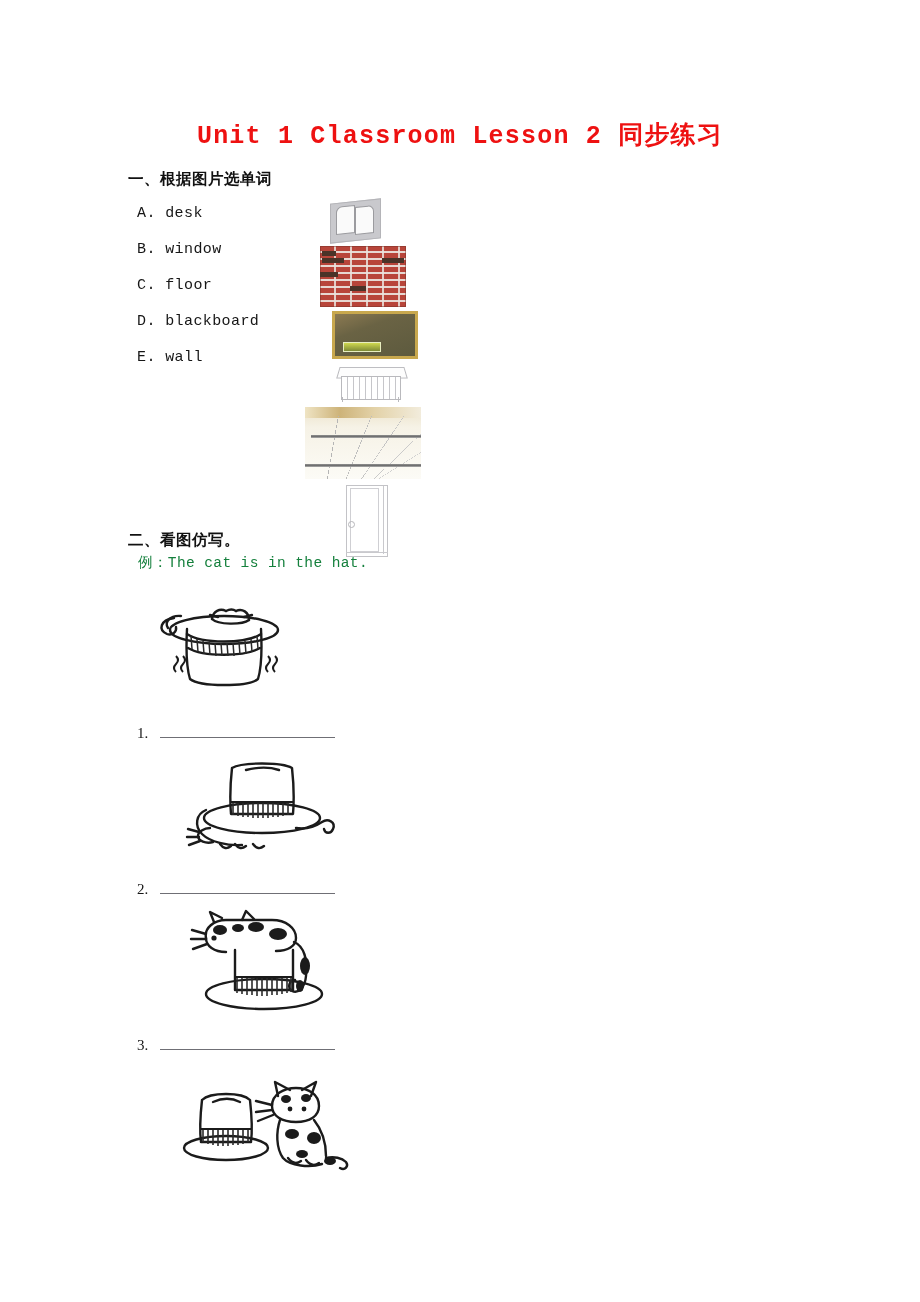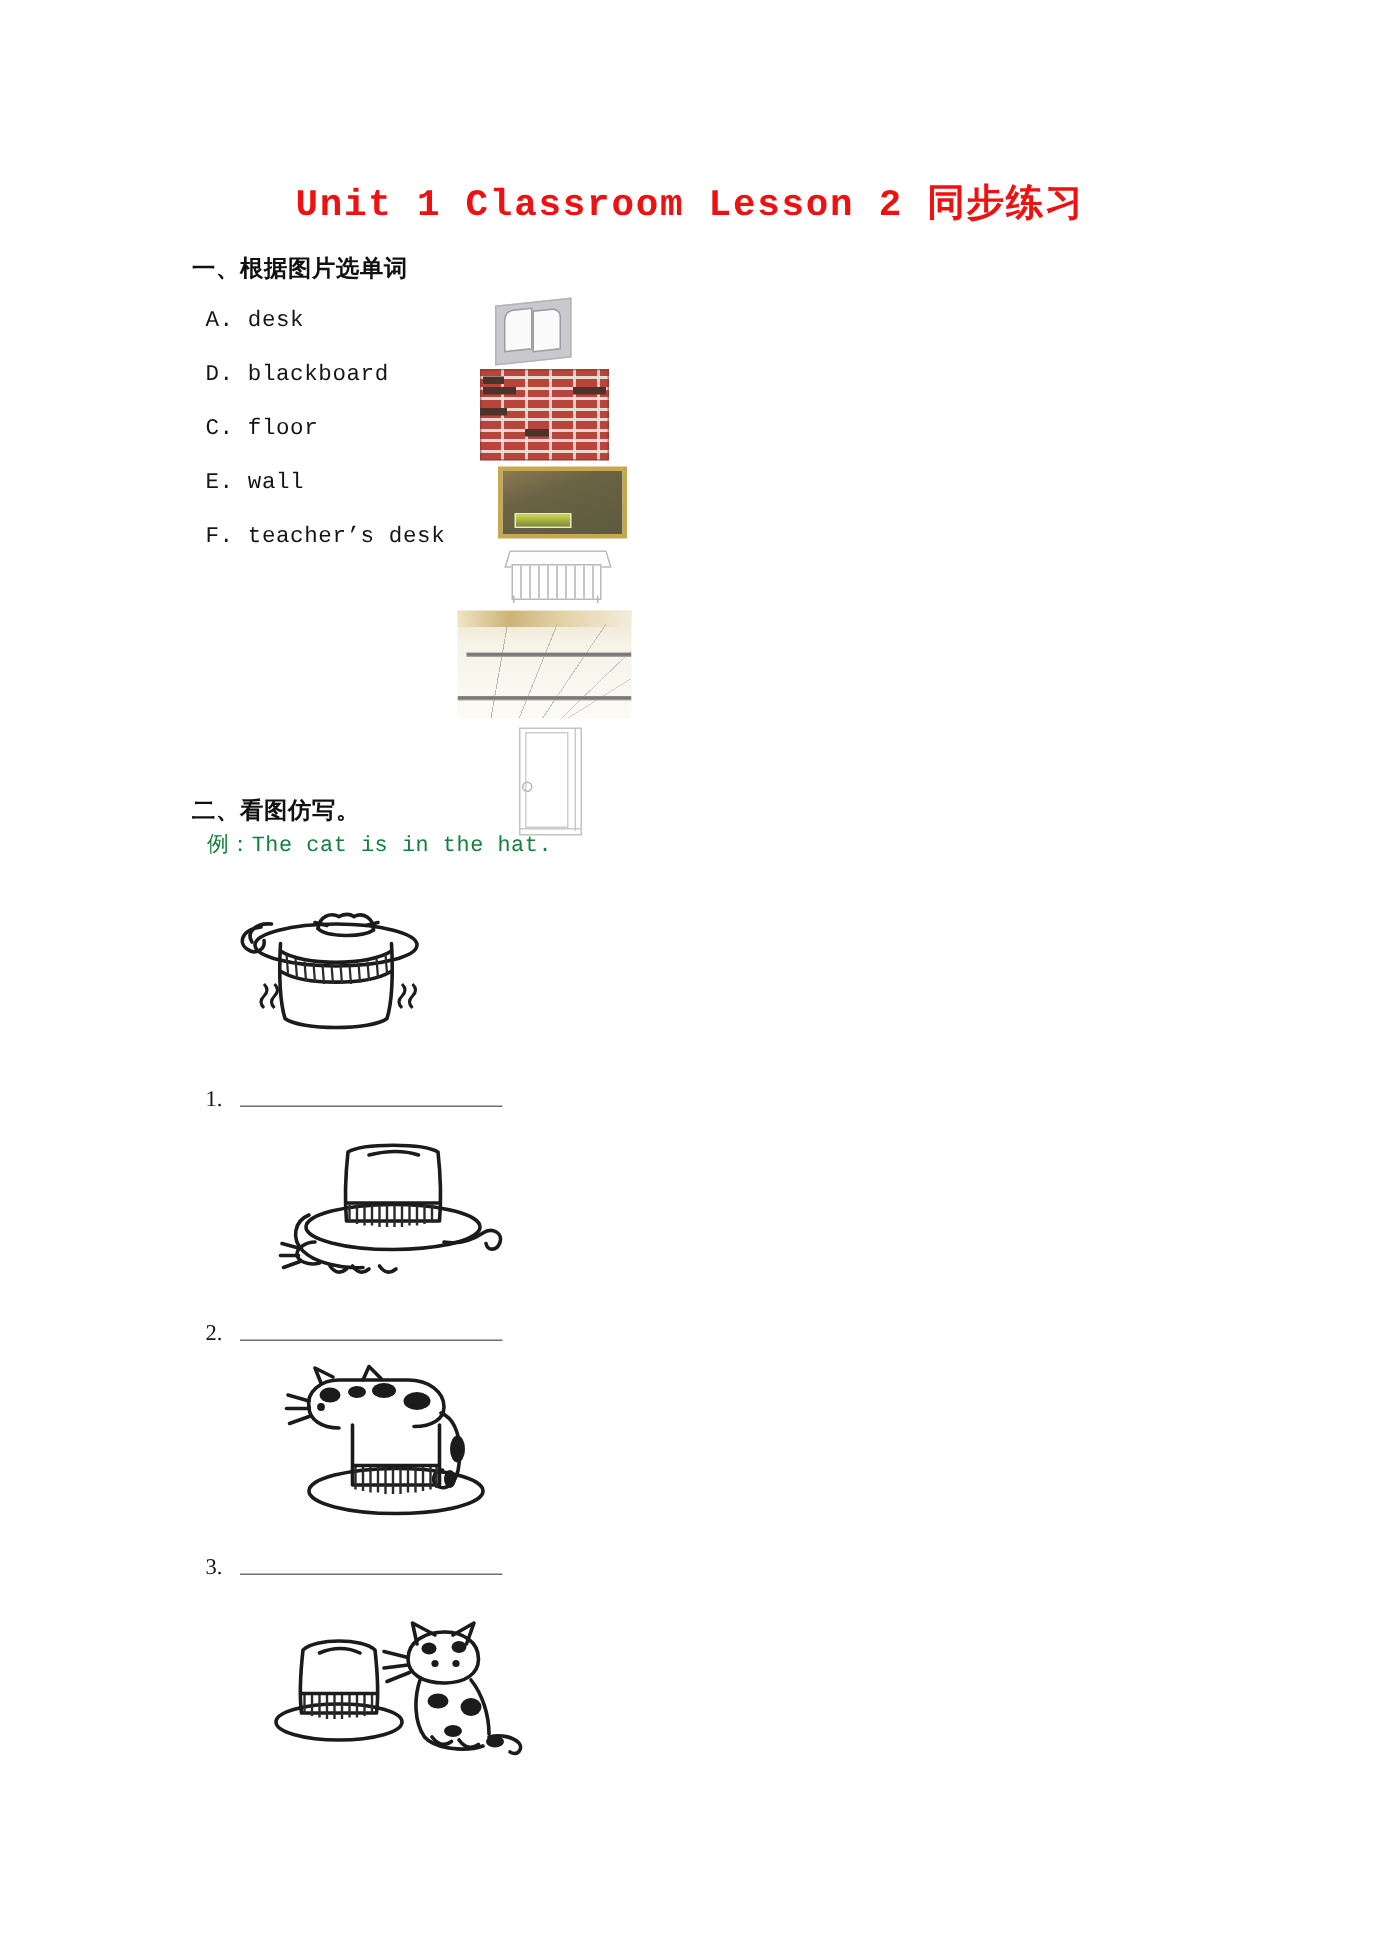--- a/index.html
+++ b/index.html
@@ -301,24 +301,24 @@
 <body>
 
 <div class="page">
 
   <div class="doc-title">Unit 1 Classroom Lesson 2 同步练习</div>
 
   <div class="sec-heading" id="sec1-heading">一、根据图片选单词</div>
 
   <div class="option-list">
     <div class="option-item">A.  desk</div>
+    <div class="option-item">B.  window</div>
+    <div class="option-item">C.  floor</div>
     <div class="option-item">D.  blackboard</div>
-    <div class="option-item">C.  floor</div>
     <div class="option-item">E.  wall</div>
-    <div class="option-item">F.  teacher’s desk</div>
   </div>
 
   <div class="pic-col">
 
     <div class="pic-slot">
       <div class="pic-window">
         <div class="frame"></div>
         <div class="panel-l"></div>
         <div class="panel-r"></div>
       </div>

